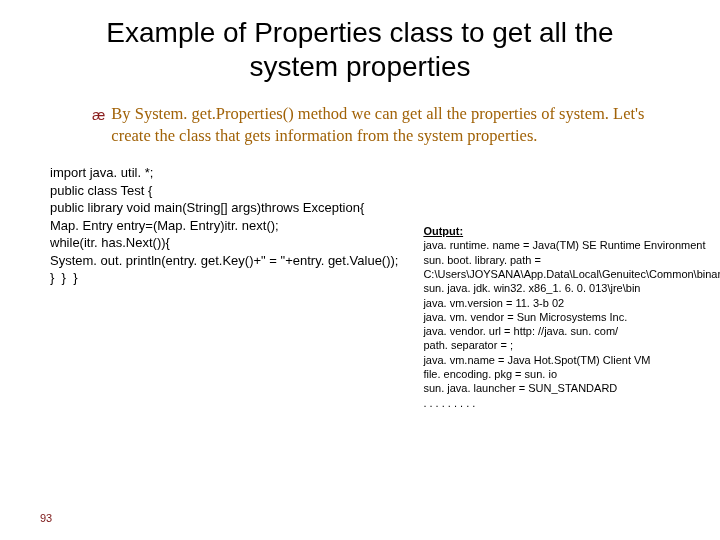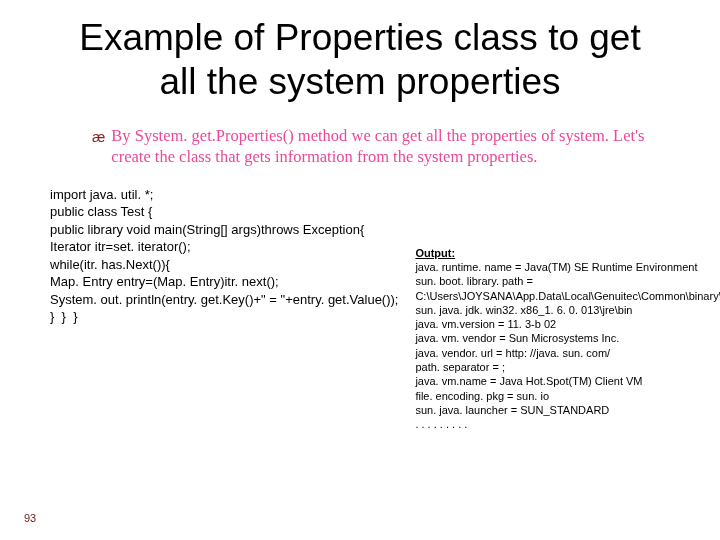--- a/index.html
+++ b/index.html
@@ -11,21 +11,21 @@
       position: relative;
       overflow: hidden;
     }
     .slide {
       width: 100%;
       height: 100%;
       padding: 12px 30px 20px 30px;
       position: relative;
     }
     .title {
-      font-size: 37px;
+      font-size: 28px;
       font-weight: normal;
       text-align: center;
       color: #000;
       line-height: 1.2;
       margin-top: 4px;
       margin-bottom: 20px;
       padding: 0 30px;
     }
     .bullet-row {
       display: flex;
@@ -38,26 +38,27 @@
       color: #8a1e1e;
       font-size: 15px;
       line-height: 1.3;
       margin-right: 6px;
       flex-shrink: 0;
       margin-top: 2px;
     }
     .bullet-text {
       font-family: "Times New Roman", Times, serif;
       font-size: 16.5px;
-      color: #ec4899;
+      color: #a16207;
       line-height: 1.3;
     }
     .columns {
       display: flex;
       align-items: flex-start;
+      gap: 8px;
       padding-left: 20px;
       padding-right: 10px;
     }
     .code-col {
       flex: 0 0 58%;
       font-size: 13px;
       line-height: 1.35;
       color: #000;
     }
     .code-col div { white-space: pre-wrap; }
@@ -68,21 +69,21 @@
       color: #000;
       margin-top: 60px;
     }
     .output-heading {
       font-weight: bold;
       text-decoration: underline;
     }
     .page-num {
       position: absolute;
       bottom: 16px;
-      left: 24px;
+      left: 40px;
       font-size: 11px;
       color: #7a1414;
     }
   </style>
 </head>
 <body>
 
 <div class="slide">
 
   <h1 class="title">Example of Properties class to get all the system properties</h1>
@@ -90,23 +91,22 @@
   <div class="bullet-row">
     <span class="bullet-icon">æ</span>
     <span class="bullet-text">By System. get.Properties() method we can get all the properties of system. Let's create the class that gets information from the system properties.</span>
   </div>
 
   <div class="columns">
     <div class="code-col">
       <div>import java. util. *;</div>
       <div>public class Test {</div>
       <div>public library void main(String[] args)throws Exception{</div>
-      <div>Iterator itr=set. iterator();</div>
+      <div>Map. Entry entry=(Map. Entry)itr. next();</div>
       <div>while(itr. has.Next()){</div>
-      <div>Map. Entry entry=(Map. Entry)itr. next();</div>
       <div>System. out. println(entry. get.Key()+" = "+entry. get.Value());</div>
       <div>}  }  }</div>
     </div>
 
     <div class="output-col">
       <div class="output-heading">Output:</div>
       <div>java. runtime. name = Java(TM) SE Runtime Environment</div>
       <div>sun. boot. library. path = C:\Users\JOYSANA\App.Data\Local\Genuitec\Common\binary\com. sun. java. jdk. win32. x86_1. 6. 0. 013\jre\bin</div>
       <div>java. vm.version = 11. 3-b 02</div>
       <div>java. vm. vendor = Sun Microsystems Inc.</div>

